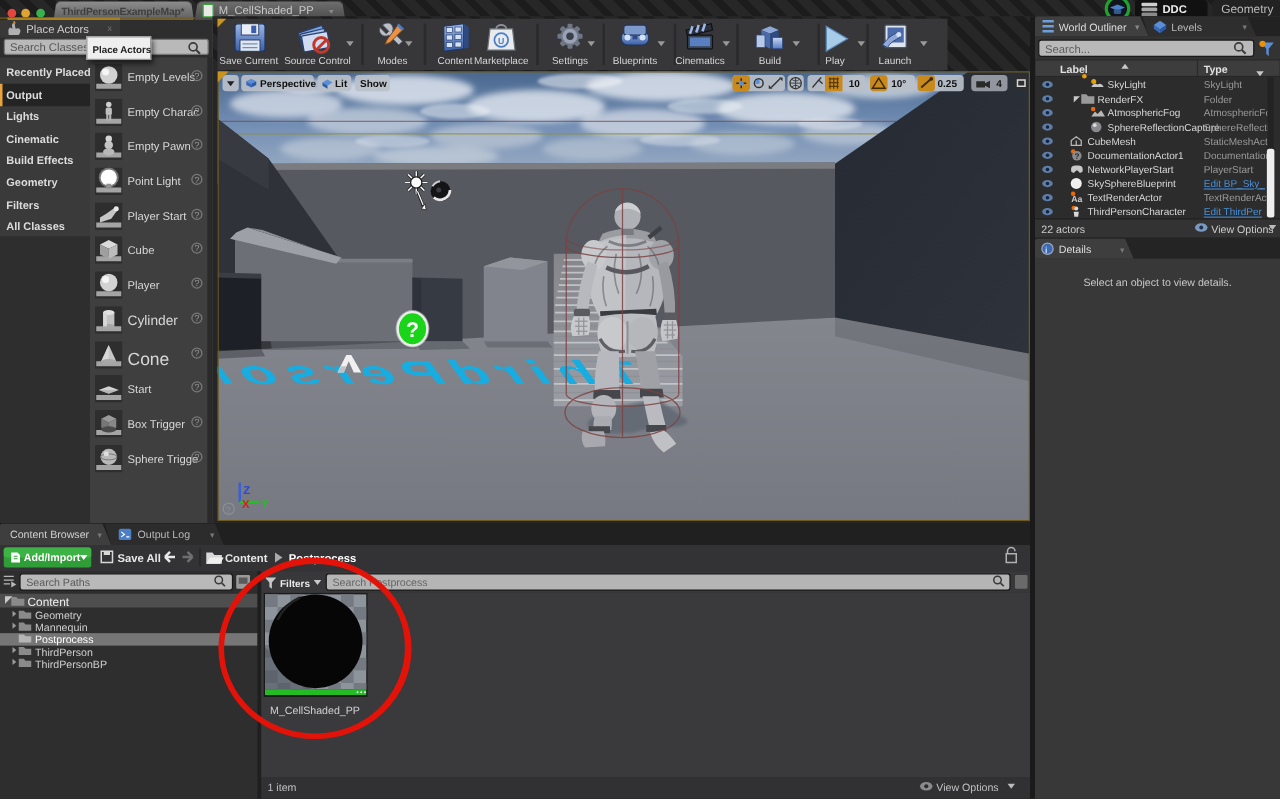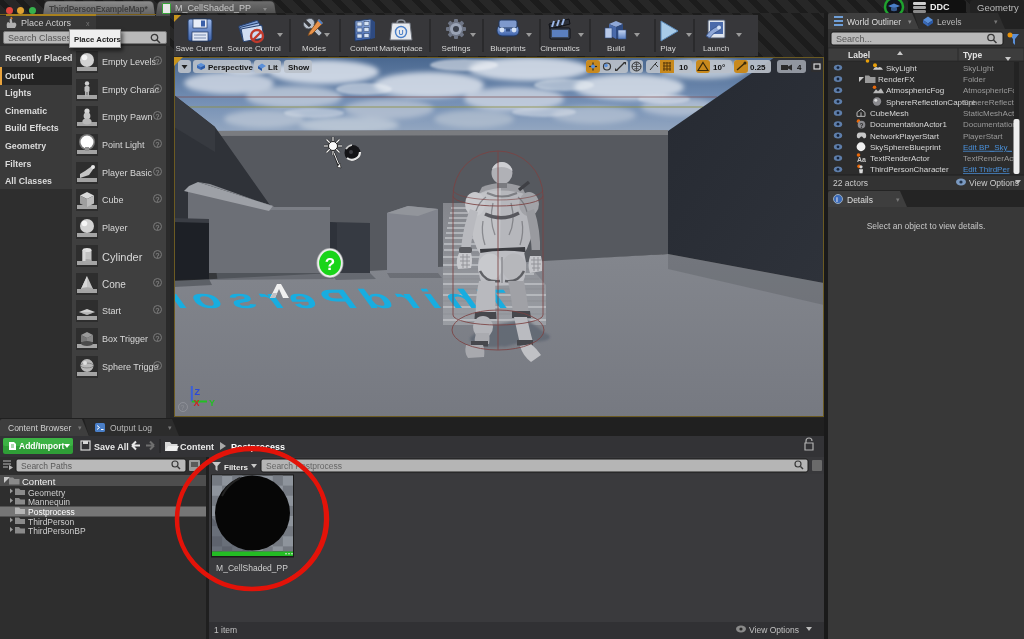--- a/index.html
+++ b/index.html
@@ -250,21 +250,21 @@
         <rect x="9" y="13" width="4" height="4" fill="#909090"></rect>
       </svg></div>
   <div class="abs" style="left:102px;top:140px;font-size:9px;color:#d8d8d8;">Point Light</div>
   <div class="abs" style="left:153px;top:139px;width:9px;height:9px;border:1px solid #7a7a7a;border-radius:50%;font-size:7px;color:#9a9a9a;text-align:center;line-height:9px;">?</div>
   <div class="abs" style="left:76px;top:162px;width:22px;height:22px;"><svg width="22" height="22" viewBox="0 0 22 22">
         <rect width="22" height="22" fill="#2e2e2e"></rect>
         <rect x="1" y="16" width="20" height="4" fill="#b8b8b8" opacity="0.85"></rect>
         <polygon points="4,16 13,13 18,6 16,4 9,9 4,12" fill="#c5c5c5"></polygon>
         <circle cx="17" cy="5" r="2" fill="#e8e8e8"></circle>
       </svg></div>
-  <div class="abs" style="left:102px;top:168px;font-size:9px;color:#d8d8d8;">Player Basic</div>
+  <div class="abs" style="left:102px;top:168px;font-size:9px;color:#d8d8d8;">Player Start</div>
   <div class="abs" style="left:153px;top:167px;width:9px;height:9px;border:1px solid #7a7a7a;border-radius:50%;font-size:7px;color:#9a9a9a;text-align:center;line-height:9px;">?</div>
   <div class="abs" style="left:76px;top:189px;width:22px;height:22px;"><svg width="22" height="22" viewBox="0 0 22 22">
         <rect width="22" height="22" fill="#2e2e2e"></rect>
         <rect x="1" y="16" width="20" height="4" fill="#b8b8b8" opacity="0.85"></rect>
         <polygon points="11,3 18,6.5 11,10 4,6.5" fill="#dadada"></polygon>
         <polygon points="4,6.5 11,10 11,18 4,14.5" fill="#9f9f9f"></polygon>
         <polygon points="18,6.5 11,10 11,18 18,14.5" fill="#bcbcbc"></polygon>
       </svg></div>
   <div class="abs" style="left:102px;top:195px;font-size:9px;color:#d8d8d8;text-align:center;">Cube</div>
   <div class="abs" style="left:153px;top:194px;width:9px;height:9px;border:1px solid #7a7a7a;border-radius:50%;font-size:7px;color:#9a9a9a;text-align:center;line-height:9px;">?</div>
@@ -286,21 +286,21 @@
       </svg></div>
   <div class="abs" style="left:102px;top:251px;font-size:11px;color:#d8d8d8;">Cylinder</div>
   <div class="abs" style="left:153px;top:250px;width:9px;height:9px;border:1px solid #7a7a7a;border-radius:50%;font-size:7px;color:#9a9a9a;text-align:center;line-height:9px;">?</div>
   <div class="abs" style="left:76px;top:273px;width:22px;height:22px;"><svg width="22" height="22" viewBox="0 0 22 22">
         <rect width="22" height="22" fill="#2e2e2e"></rect>
         <rect x="1" y="16" width="20" height="4" fill="#b8b8b8" opacity="0.85"></rect>
         <polygon points="11,3 17,16 5,16" fill="#c5c5c5"></polygon>
         <polygon points="11,3 11,16 5,16" fill="#d8d8d8"></polygon>
         <ellipse cx="11" cy="16" rx="6" ry="1.8" fill="#a8a8a8"></ellipse>
       </svg></div>
-  <div class="abs" style="left:102px;top:279px;font-size:10px;color:#d8d8d8;">Cone</div>
+  <div class="abs" style="left:102px;top:279px;font-size:14px;color:#d8d8d8;">Cone</div>
   <div class="abs" style="left:153px;top:278px;width:9px;height:9px;border:1px solid #7a7a7a;border-radius:50%;font-size:7px;color:#9a9a9a;text-align:center;line-height:9px;">?</div>
   <div class="abs" style="left:76px;top:300px;width:22px;height:22px;"><svg width="22" height="22" viewBox="0 0 22 22">
         <rect width="22" height="22" fill="#2e2e2e"></rect>
         <rect x="1" y="16" width="20" height="4" fill="#b8b8b8" opacity="0.85"></rect>
         <polygon points="11,9 19,12 11,15 3,12" fill="#d2d2d2"></polygon>
         <polygon points="11,12.2 19,12 11,15 3,12" fill="#9a9a9a" opacity="0.5"></polygon>
       </svg></div>
   <div class="abs" style="left:102px;top:306px;font-size:9px;color:#d8d8d8;">Start</div>
   <div class="abs" style="left:153px;top:305px;width:9px;height:9px;border:1px solid #7a7a7a;border-radius:50%;font-size:7px;color:#9a9a9a;text-align:center;line-height:9px;">?</div>
   <div class="abs" style="left:76px;top:328px;width:22px;height:22px;"><svg width="22" height="22" viewBox="0 0 22 22">

